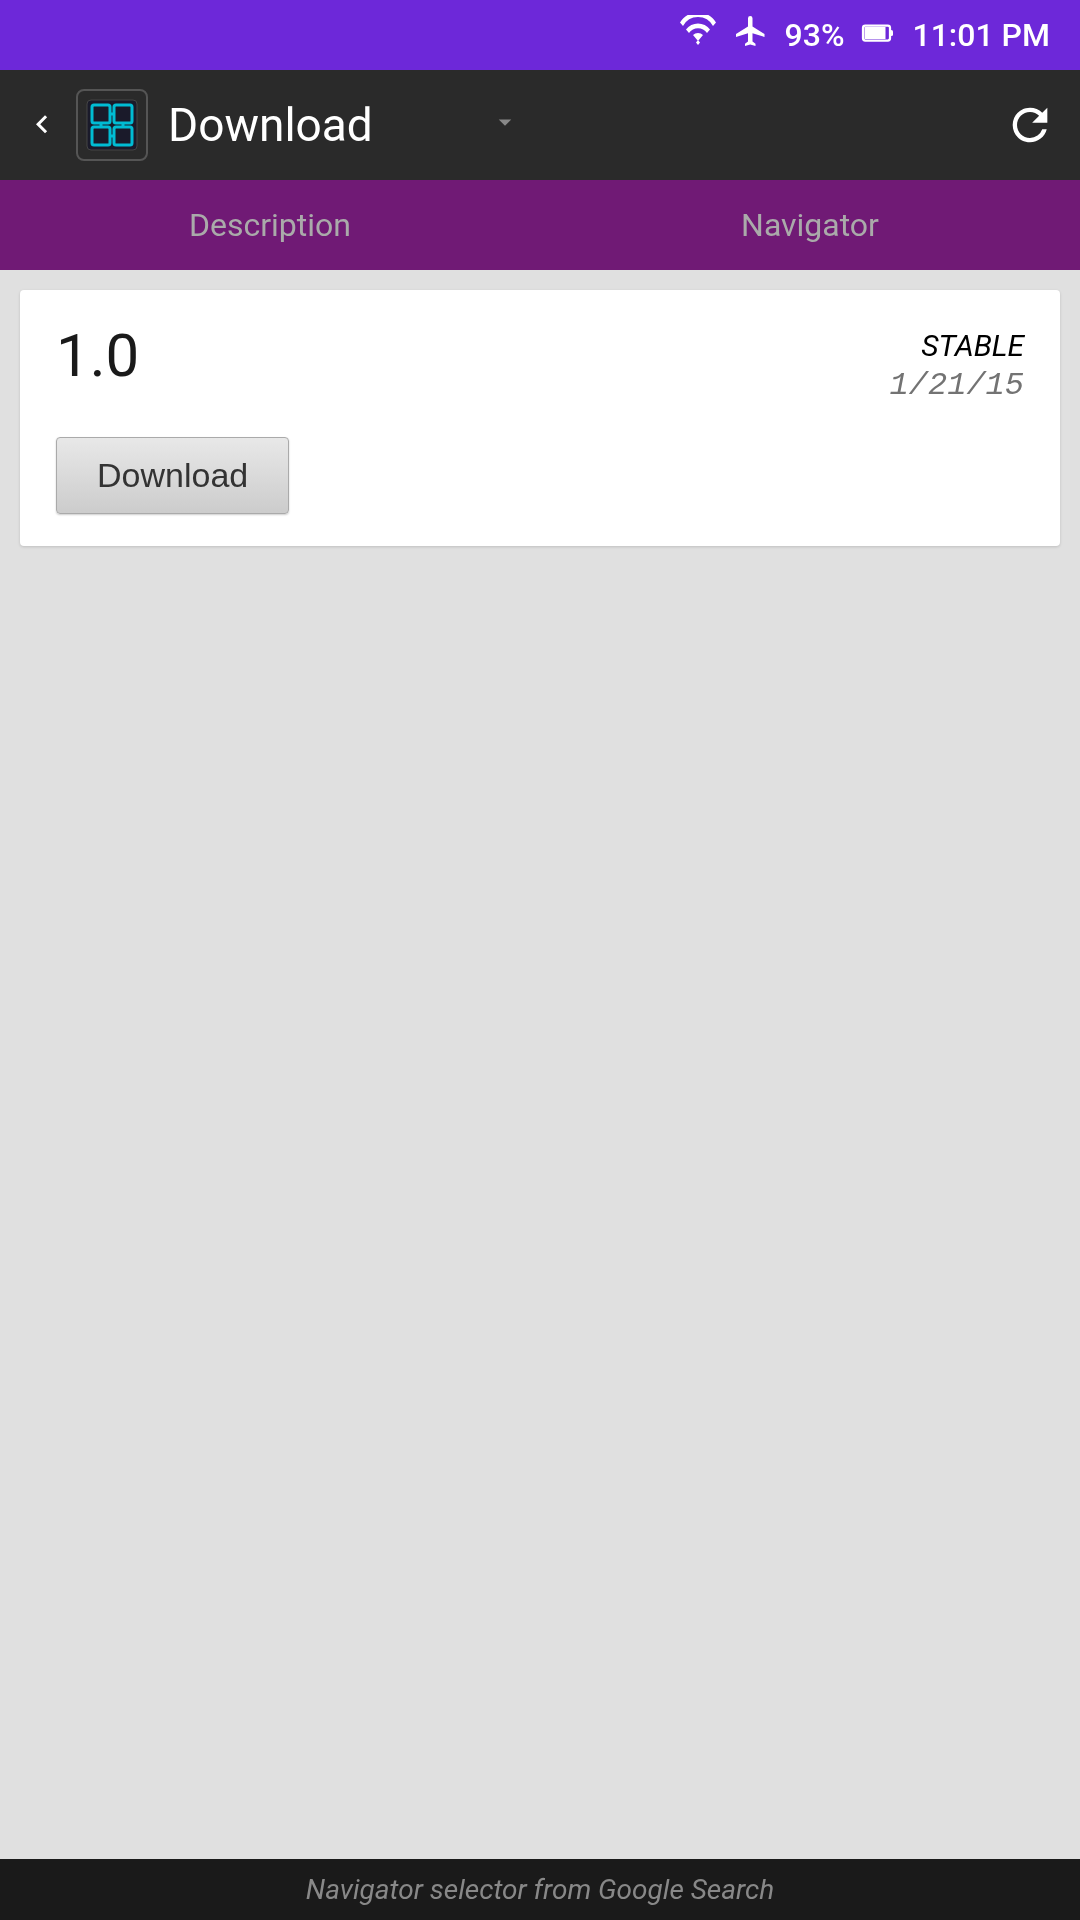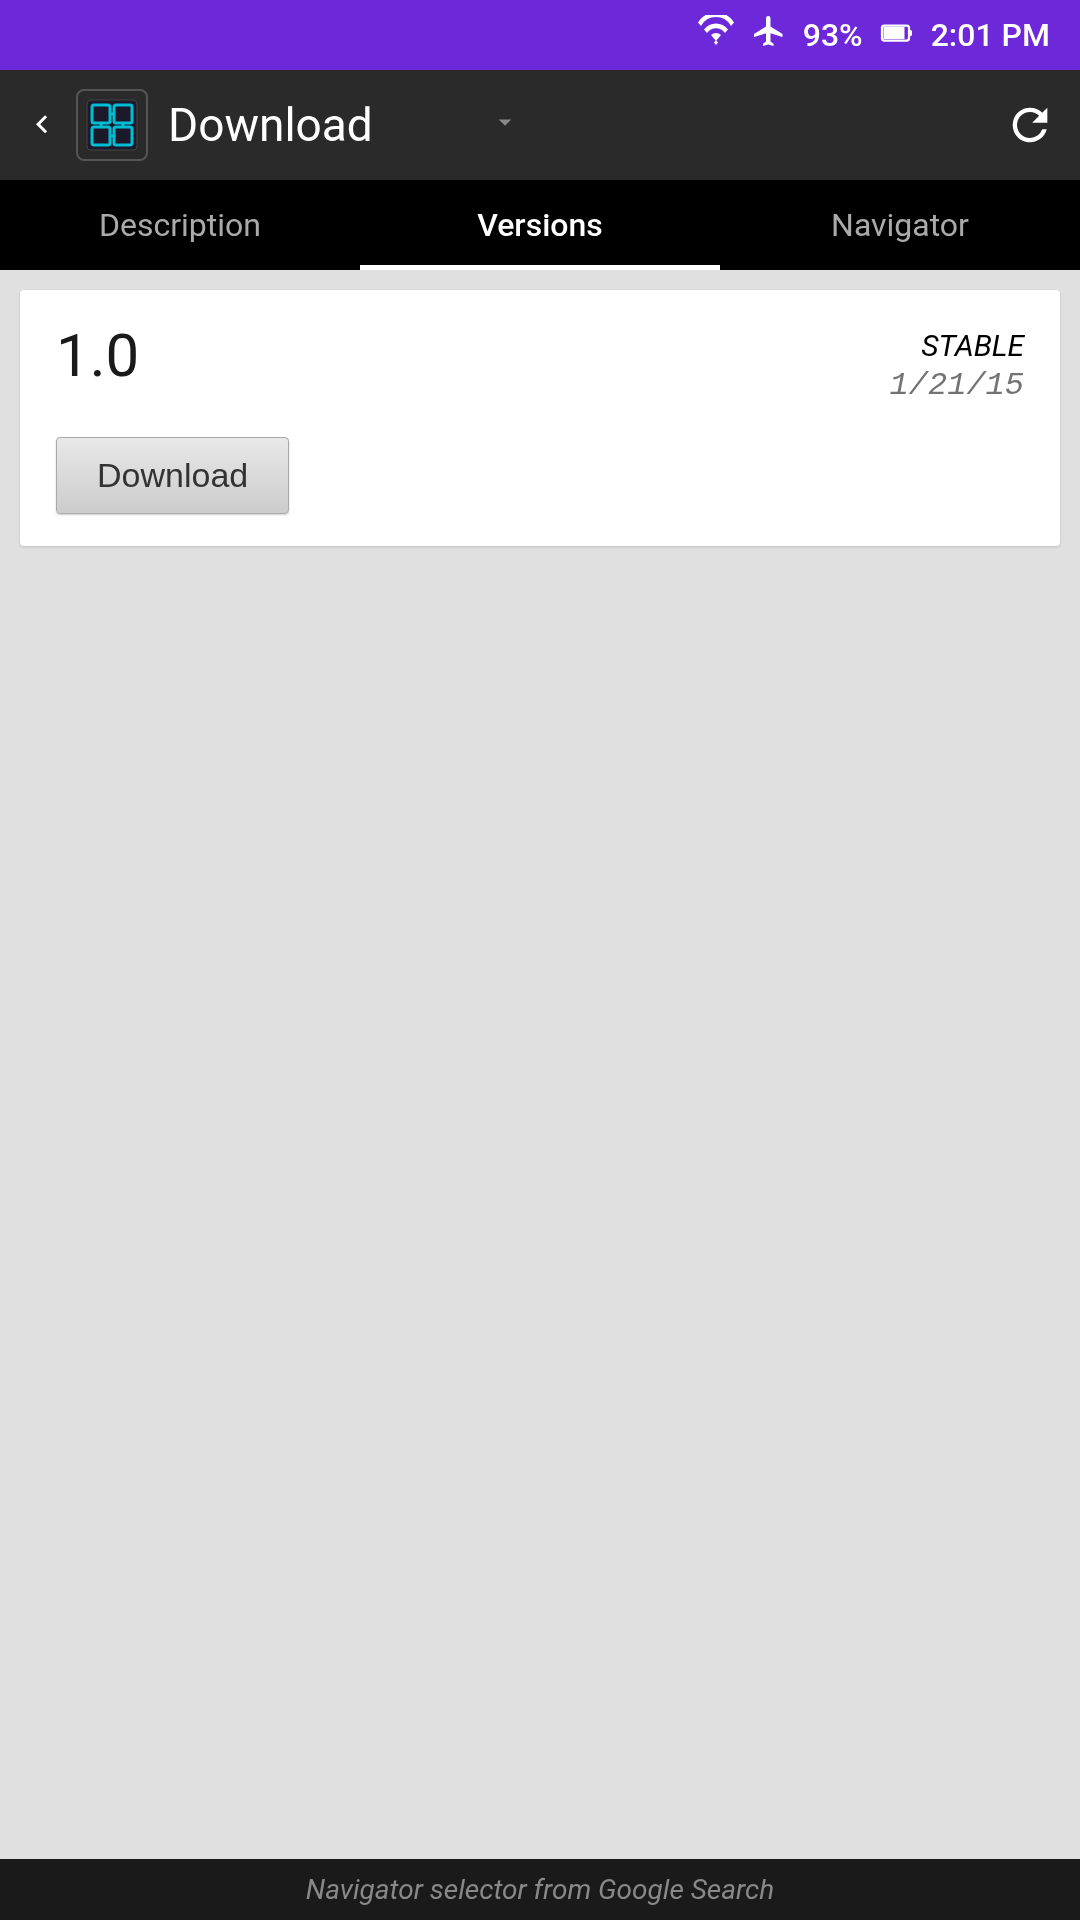--- a/index.html
+++ b/index.html
@@ -111,21 +111,21 @@
       cursor: pointer;
       margin-left: auto;
       display: flex;
       align-items: center;
     }
 
     
     .tabs-bar {
       width: 100%;
       height: 90px;
-      background-color: #000000;
+      background-color: #701a75;
       display: flex;
       align-items: center;
     }
 
     .tab {
       flex: 1;
       height: 100%;
       display: flex;
       align-items: center;
       justify-content: center;
@@ -253,21 +253,21 @@
       </svg>
     </span>
     <span class="status-text">93%</span>
     <span>
       <svg width="36" height="36" viewBox="0 0 24 24" fill="white">
         <rect x="2" y="7" width="18" height="10" rx="1.5" ry="1.5" fill="none" stroke="white" stroke-width="1.5"></rect>
         <rect x="3" y="8" width="14" height="8" fill="white"></rect>
         <rect x="20" y="10" width="2" height="4" rx="1" fill="white"></rect>
       </svg>
     </span>
-    <span class="status-text">2:01 PM</span>
+    <span class="status-text">11:01 PM</span>
   </div>
 </div>
 
 <div class="app-bar">
   <div class="back-button">
     <svg width="36" height="36" viewBox="0 0 24 24" fill="white">
       <path d="M15.41 16.09l-4.58-4.59 4.58-4.59L14 5.5l-6 6 6 6z"></path>
     </svg>
   </div>
   <div class="app-icon">
@@ -298,23 +298,20 @@
     <svg width="52" height="52" viewBox="0 0 24 24" fill="white">
       <path d="M17.65 6.35A7.958 7.958 0 0012 4c-4.42 0-7.99 3.58-7.99 8s3.57 8 7.99 8c3.73 0 6.84-2.55 7.73-6h-2.08A5.99 5.99 0 0112 18c-3.31 0-6-2.69-6-6s2.69-6 6-6c1.66 0 3.14.69 4.22 1.78L13 11h7V4l-2.35 2.35z"></path>
     </svg>
   </div>
 </div>
 
 <div class="tabs-bar">
   <div class="tab">
     <span>Description</span>
   </div>
-  <div class="tab active">
-    <span>Versions</span>
-  </div>
   <div class="tab">
     <span>Navigator</span>
   </div>
 </div>
 
 <div class="main-content">
   <div class="version-card">
     <div class="version-header">
       <span class="version-number">1.0</span>
       <div class="version-meta">

